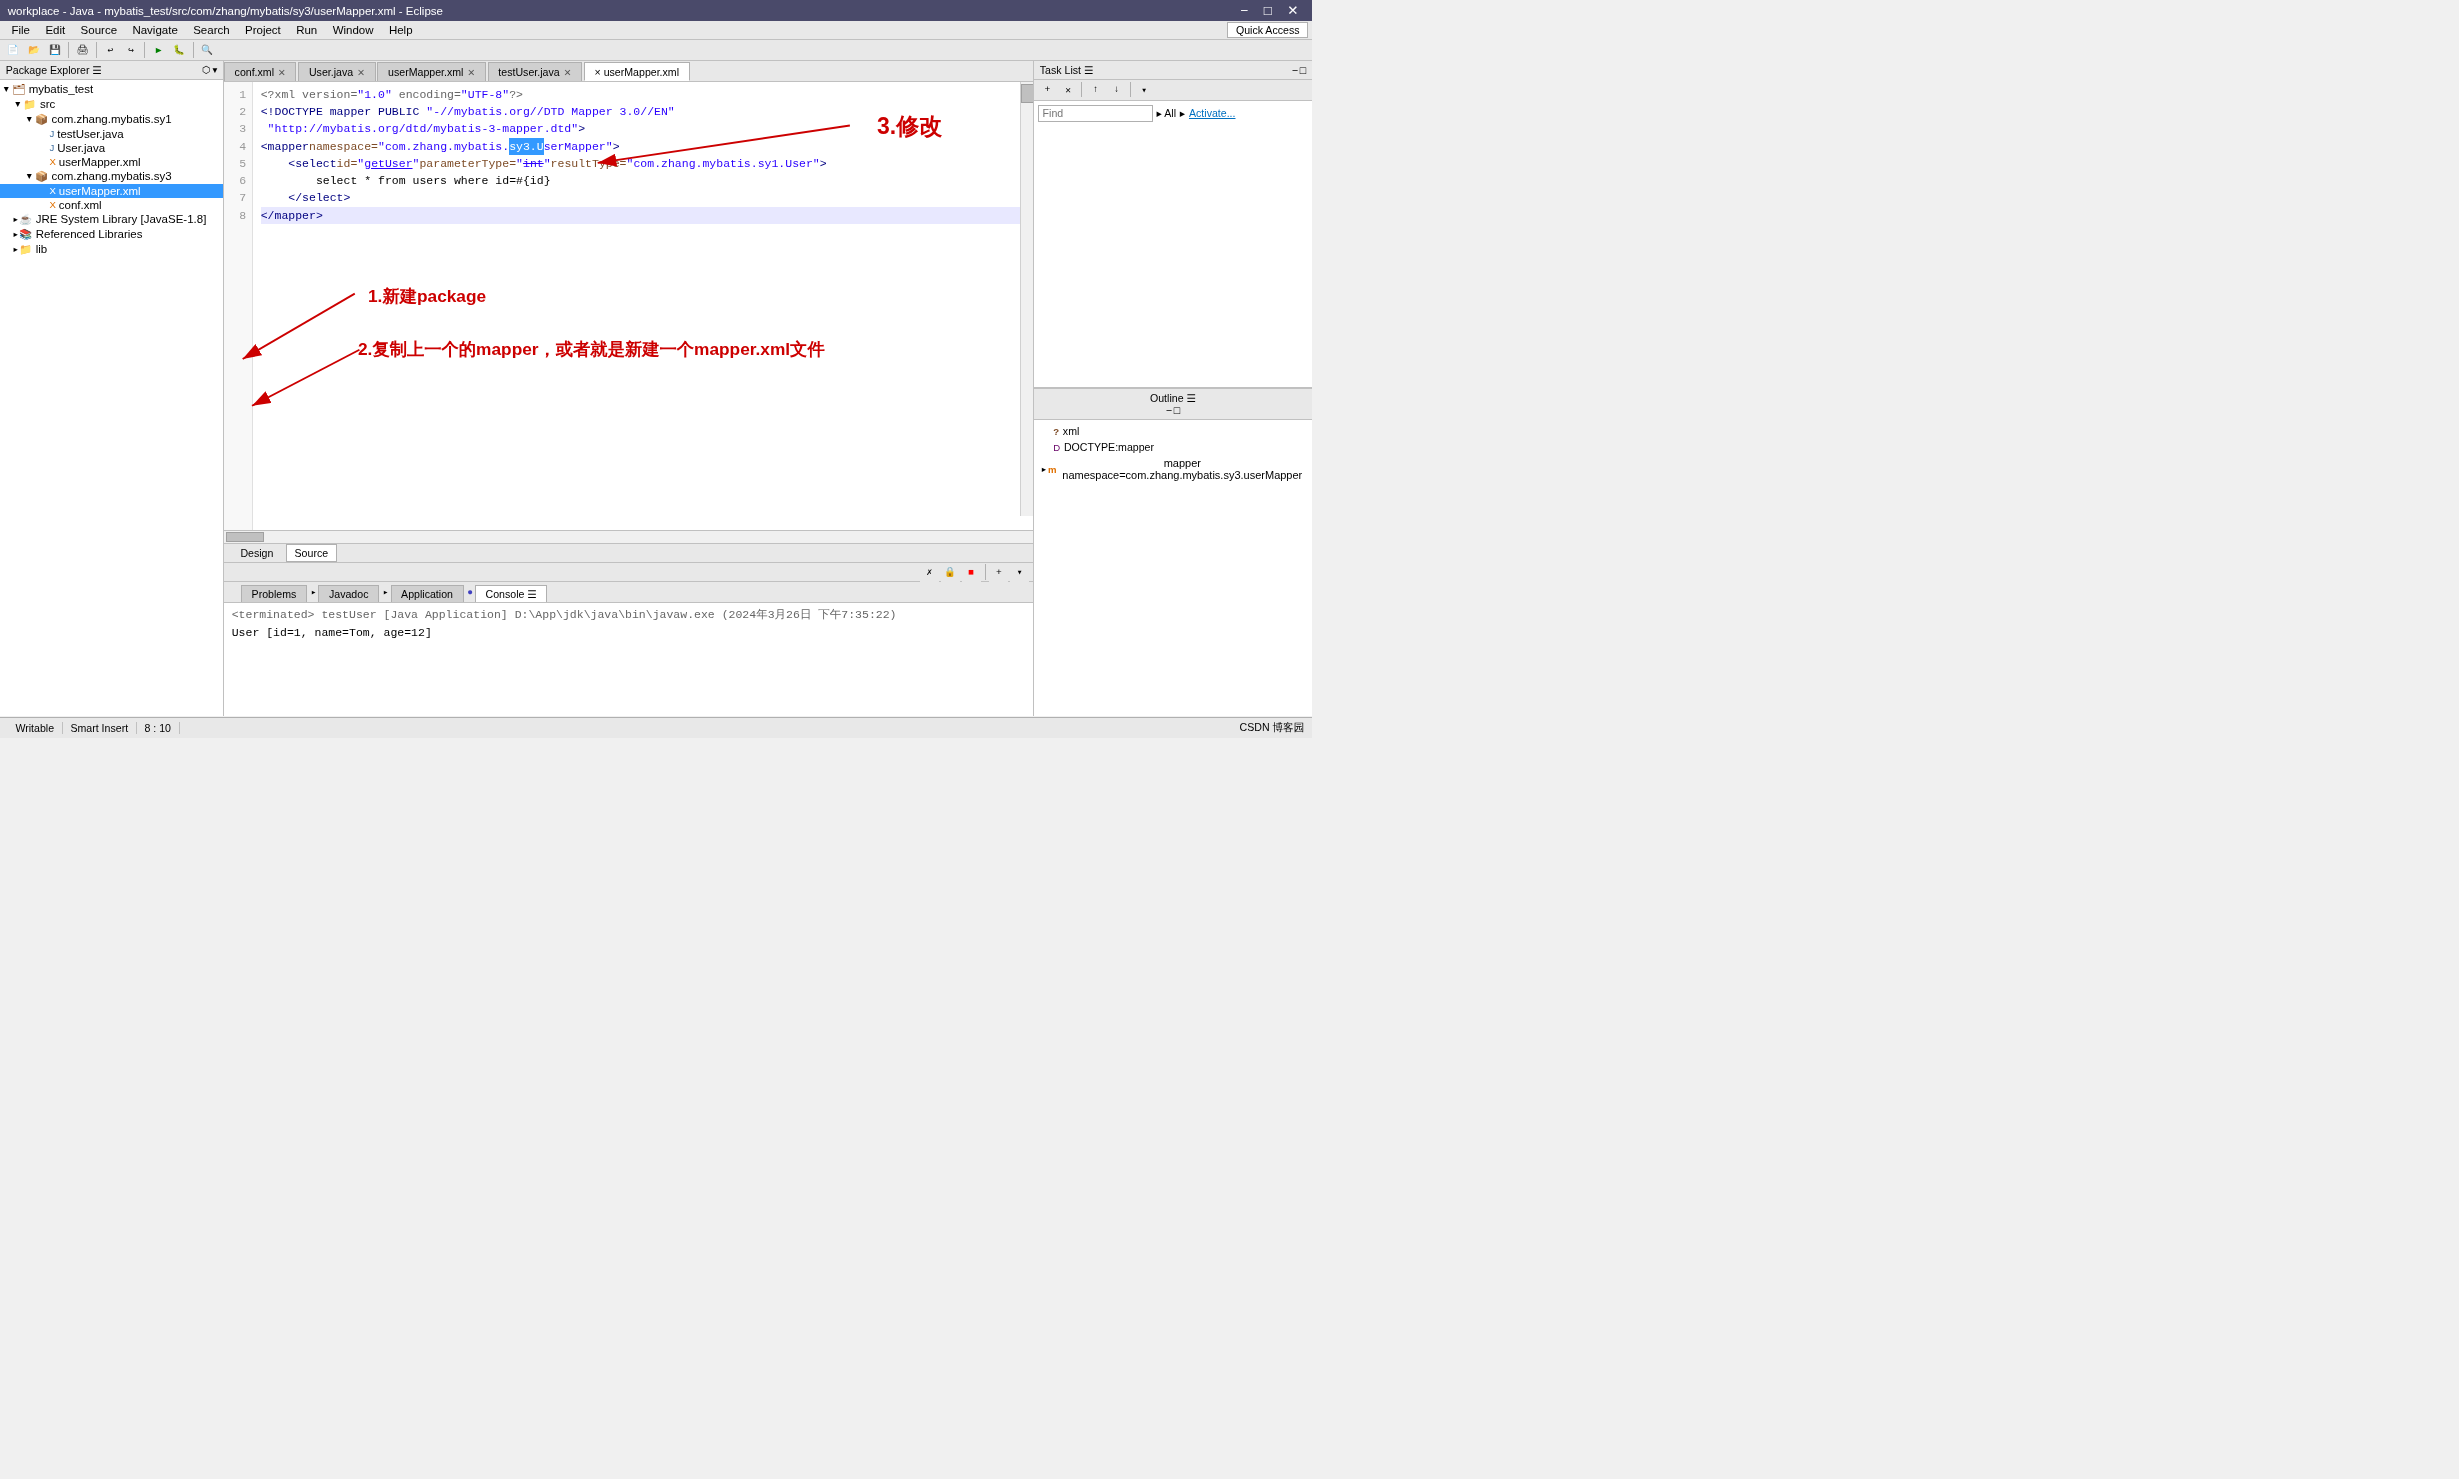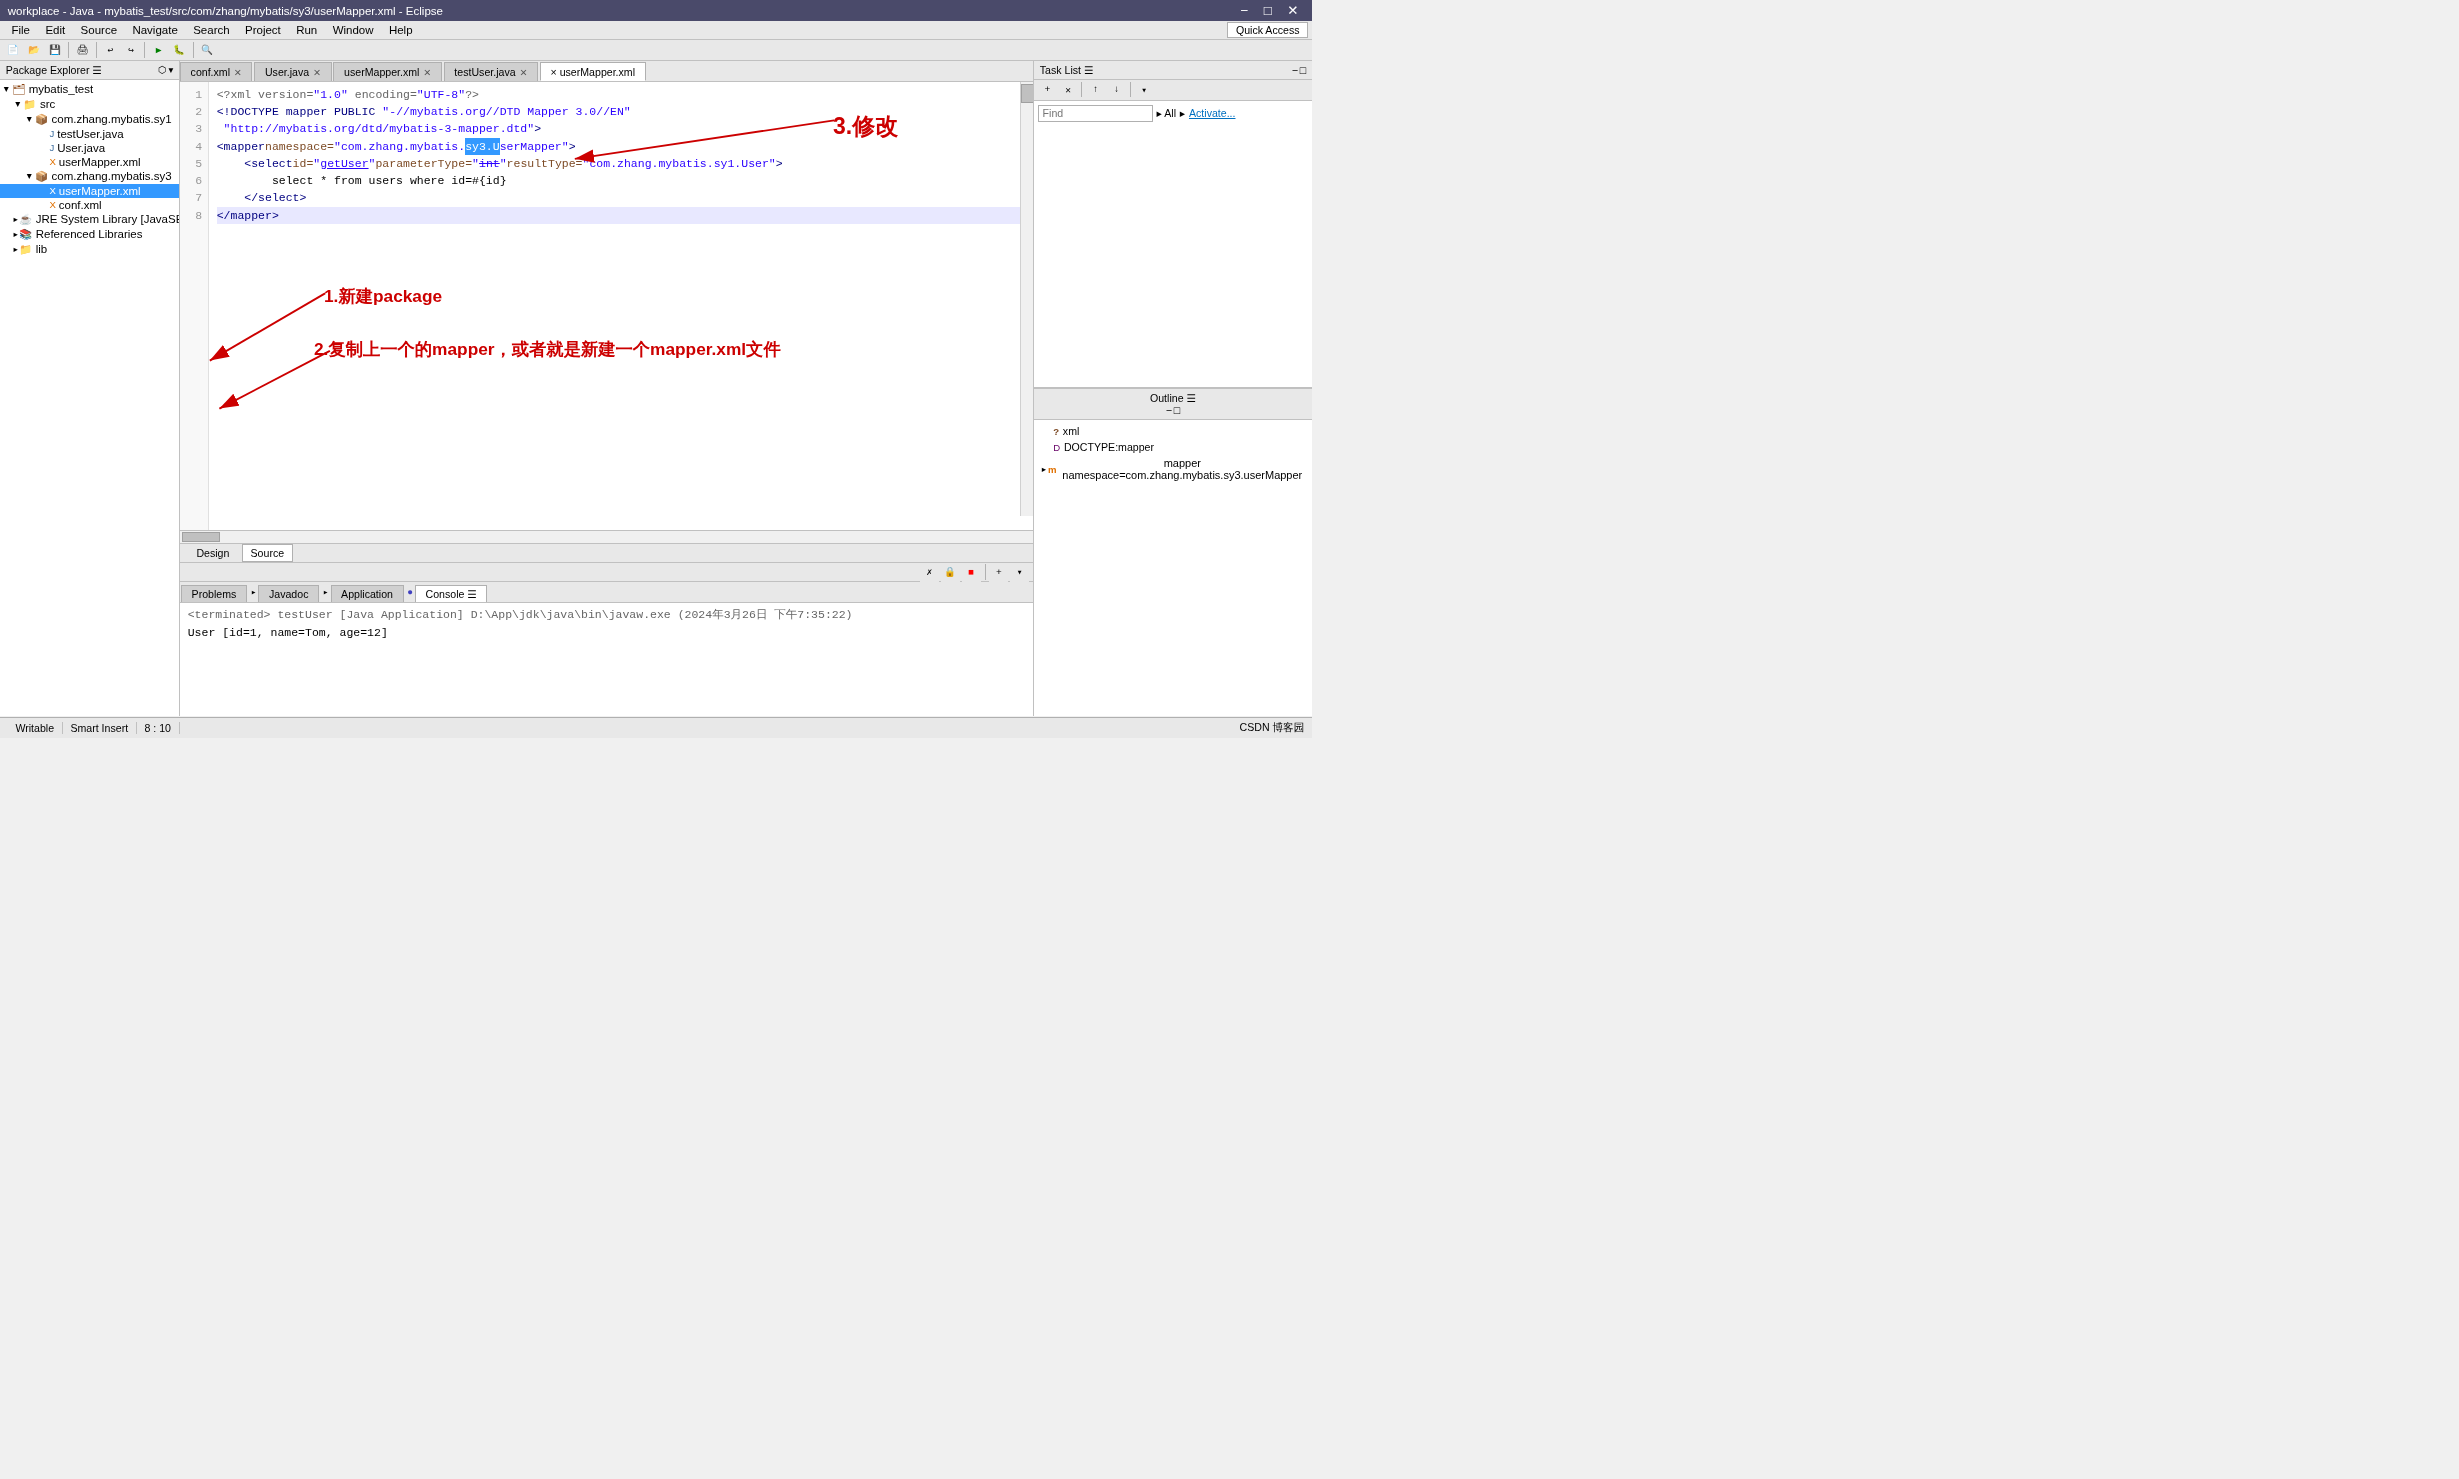--- a/index.html
+++ b/index.html
@@ -48,21 +48,21 @@
     .toolbar-sep { width: 1px; height: 15.4px; background: #b0b0b0; margin: 0 1.9px; }
     
     
     #main-layout {
       display: flex;
       height: calc(738px - 61px - 21px);
     }
     
     
     #package-explorer {
-      width: 180px;
+      width: 224px;
       background: white;
       border-right: 1px solid #c0c0c0;
       display: flex;
       flex-direction: column;
     }
     #package-explorer-header {
       background: #e8e8e8;
       padding: 2.9px 5.8px;
       font-family: Arial, sans-serif;
       font-size: 10.6px;
@@ -266,21 +266,21 @@
       border-top: 1.9px solid #c0c0c0;
       display: flex;
       flex-direction: column;
     }
     #bottom-tabs {
       background: #e8e8e8;
       height: 21px;
       display: flex;
       align-items: flex-end;
       border-bottom: 1px solid #c0c0c0;
-      padding: 0 1px;
+      padding: 0 17px;
     }
     .bottom-tab {
       padding: 1.9px 9.6px;
       background: #d0d0d0;
       border: 1px solid #b0b0b0;
       border-bottom: none;
       font-family: Arial, sans-serif;
       font-size: 10.6px;
       cursor: pointer;
       height: 17.3px;

